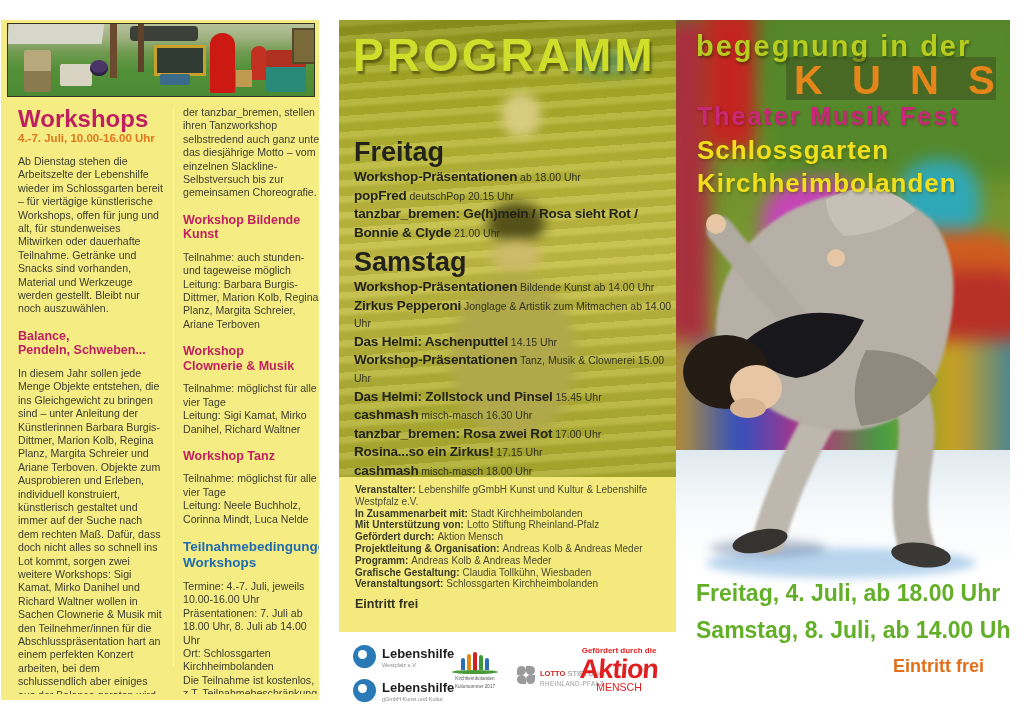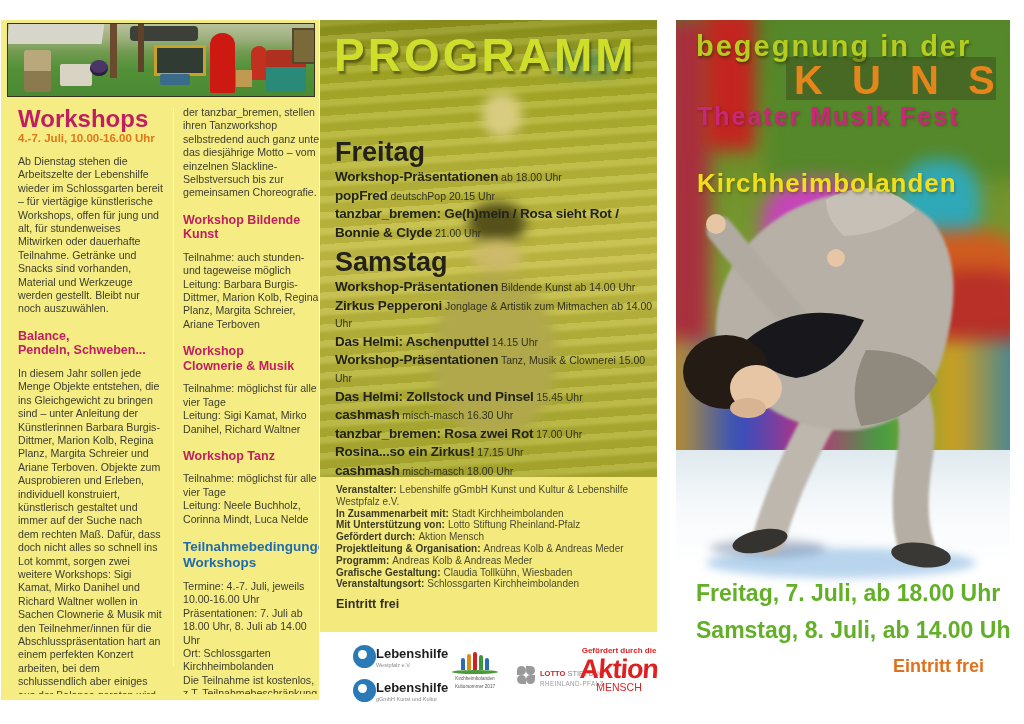--- a/index.html
+++ b/index.html
@@ -16,42 +16,42 @@
   .col1{position:absolute;left:17px;top:2px;width:147px;}
   .col2{position:absolute;left:182px;top:2px;width:140px;}
   .col-divider{position:absolute;left:172px;top:4px;bottom:28px;width:1px;background:rgba(255,252,205,.85);}
   .ws-title{font-size:24px;font-weight:bold;color:#bf1f61;line-height:25px;margin:0;}
   .ws-date{font-size:11.5px;font-weight:bold;color:#e0761c;margin:1px 0 11px;}
   .body-p{font-size:10.6px;line-height:13.4px;color:#3d3d2e;margin:0 0 10px;white-space:pre-line;}
   .sub-h{font-size:12.5px;line-height:14.5px;font-weight:bold;color:#bf1f61;margin:13px 0 9px;white-space:pre-line;}
   .sub-h.blue{color:#1f6cb0;font-size:13.5px;line-height:16px;}
 
   
-  .mid-panel{left:320px;top:20px;width:337px;height:663px;}
+  .mid-panel{left:339px;top:20px;width:337px;height:663px;}
   .mid-photo{position:absolute;left:0;top:0;right:0;height:457px;overflow:hidden;
      background:linear-gradient(180deg,#878c1a 0%,#a3a726 12%,#b5b338 32%,#c1ba45 52%,#b3b03a 74%,#a7a72e 100%);}
   .mp{position:absolute;filter:blur(6px);border-radius:50%;}
   .mid-streaks{position:absolute;inset:0;
      background:repeating-linear-gradient(176deg,rgba(255,250,170,.16) 0 5px,rgba(110,110,20,.10) 9px 16px);}
   .prog-title{position:absolute;top:8px;left:14px;font-size:46px;font-weight:bold;color:#cede2b;
      letter-spacing:3px;text-shadow:2px 3px 2px rgba(55,55,8,.6);}
   .day{position:absolute;left:15px;width:322px;margin-top:48px;}
   .day-h{font-size:27px;font-weight:bold;color:#22221a;line-height:29px;margin:0 0 1px;}
   .ev{font-size:10.5px;line-height:17.6px;color:#32321e;}
   .ev-n{font-size:13.5px;font-weight:bold;color:#23231a;letter-spacing:-.2px;}
   .fri{top:70px;} .sat{top:180px;}
   .credits{position:absolute;left:0;right:0;top:457px;height:155px;background:#f4e97c;
      padding:7px 18px 0 16px;box-sizing:border-box;}
   .cr{font-size:10px;line-height:11.8px;color:#4c4c32;}
   .cr b{color:#3a3a26;margin-right:3px;}
   .free-line{font-size:12.5px;font-weight:bold;color:#32321e;margin-top:7px;}
 
   
   .logos{left:339px;top:638px;width:337px;height:80px;}
-  .lh-logo{position:absolute;display:flex;align-items:center;}
+  .lh-logo{position:absolute;display:flex;align-items:center;gap:6px;}
   .lh-icon{width:23px;height:23px;border-radius:50%;background:#2a7ab8;position:relative;flex:0 0 auto;}
   .lh-icon:before{content:"";position:absolute;left:5px;top:5px;width:9px;height:9px;border-radius:50%;background:#fff;}
   .lh-icon:after{content:"";position:absolute;right:3px;top:10px;width:6px;height:6px;border-radius:50%;background:#2a7ab8;}
   .lh-name{font-size:13px;font-weight:bold;color:#1d1d1d;line-height:13px;}
   .lh-sub{font-size:5.5px;color:#8a8a8a;line-height:7px;}
   .ks-logo{position:absolute;left:105px;top:14px;width:62px;text-align:center;}
   .ks-bottles{height:18px;display:flex;justify-content:center;align-items:flex-end;gap:2px;}
   .ks-b{width:4px;border-radius:2px 2px 0 0;}
   .ks-hill{height:4px;border-radius:50%;background:#4a9a3a;margin:0 8px;}
   .ks-t{font-size:4.6px;color:#555;line-height:5.6px;margin-top:2px;}
@@ -278,17 +278,18 @@
     <ellipse cx="72" cy="388" rx="18" ry="10" fill="#d8b492"></ellipse>
 
     <ellipse cx="84" cy="521" rx="28" ry="11" fill="#35332f" transform="rotate(-12 84 521)"></ellipse>
     <ellipse cx="245" cy="535" rx="30" ry="12" fill="#3a3834" transform="rotate(7 245 535)"></ellipse>
   </svg>
 
   <div class="poster-h1">begegnung in der</div>
   <div class="kunst-band"></div>
   <div class="poster-kunst">K U N S T</div>
   <div class="poster-h3">Theater Musik Fest</div>
+  <div class="poster-h4">Schlossgarten</div>
   <div class="poster-h5">Kirchheimbolanden</div>
-  <div class="poster-date1">Freitag, 7. Juli, ab 18.00 Uhr</div>
+  <div class="poster-date1">Freitag, 4. Juli, ab 18.00 Uhr</div>
   <div class="poster-date2">Samstag, 8. Juli, ab 14.00 Uhr</div>
   <div class="poster-free">Eintritt frei</div>
 </div>
 
 </body></html>

